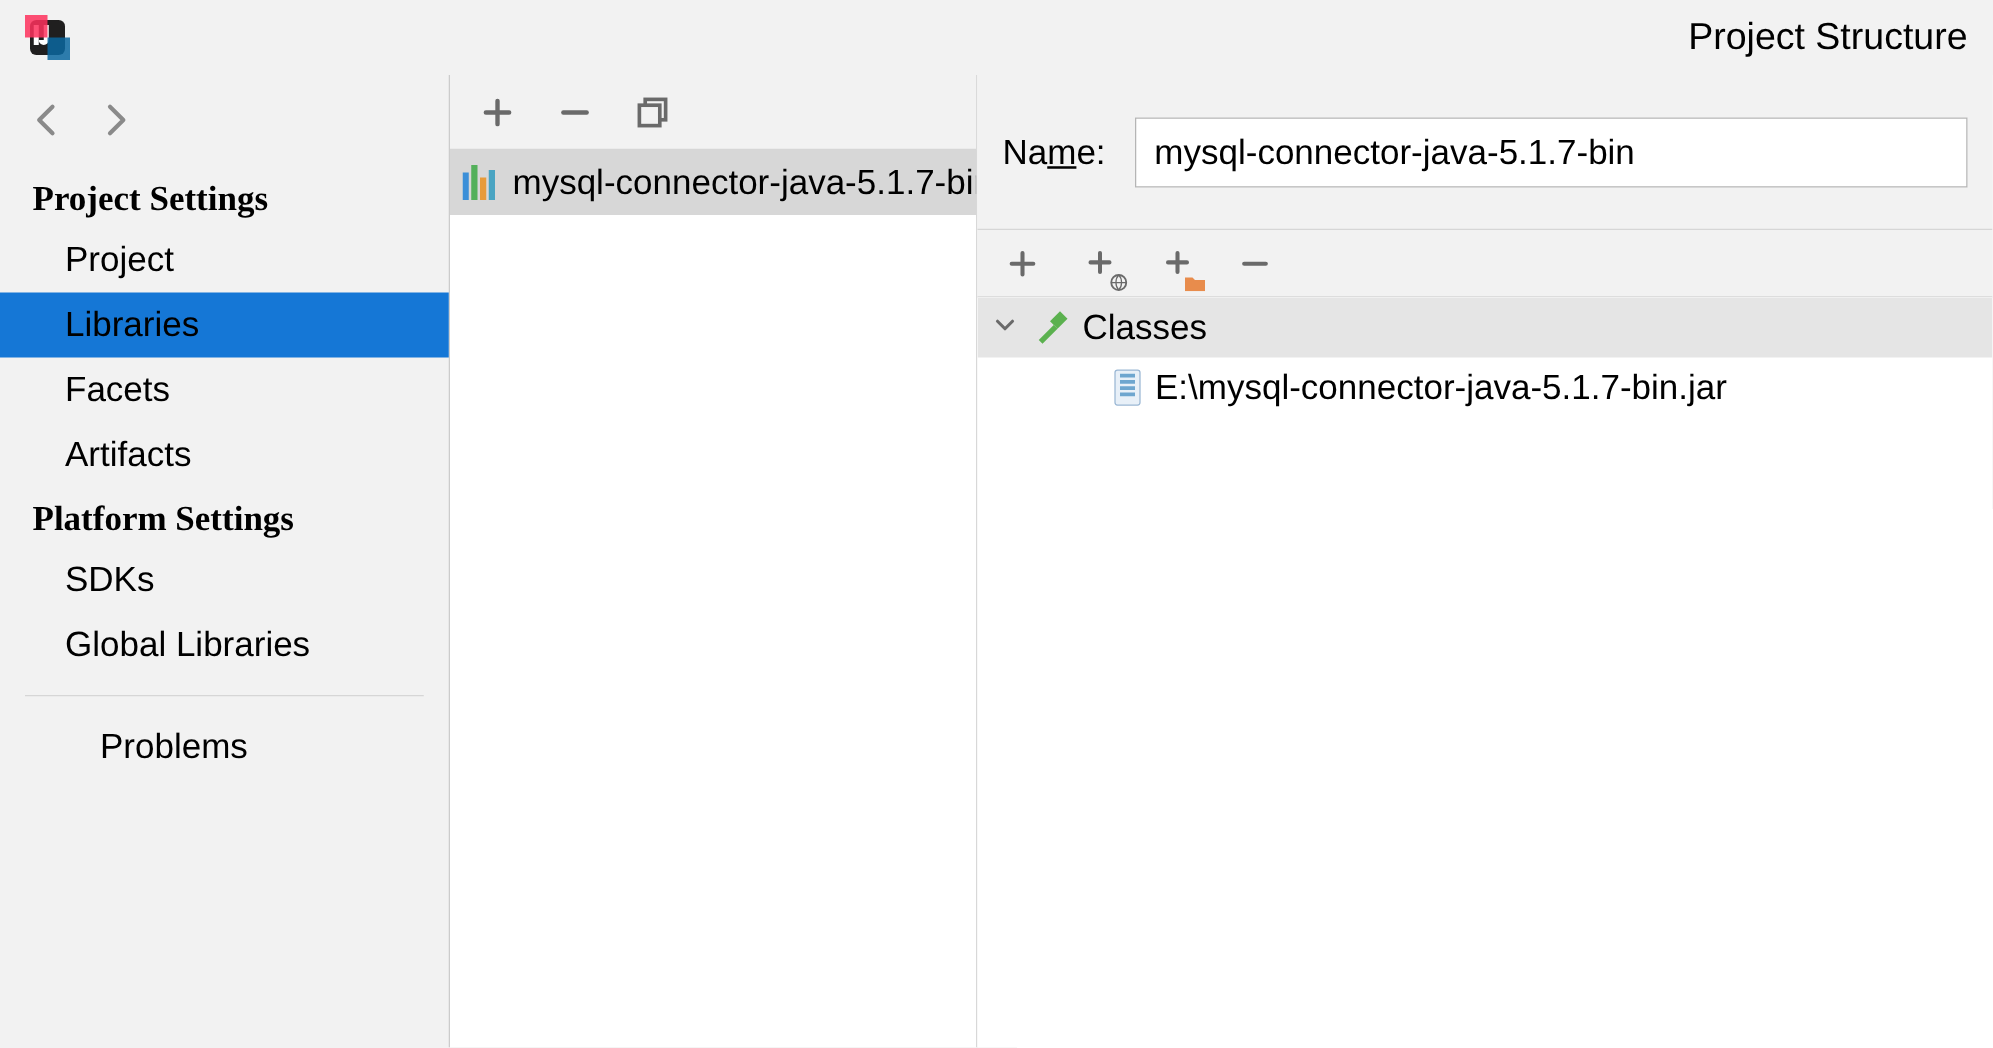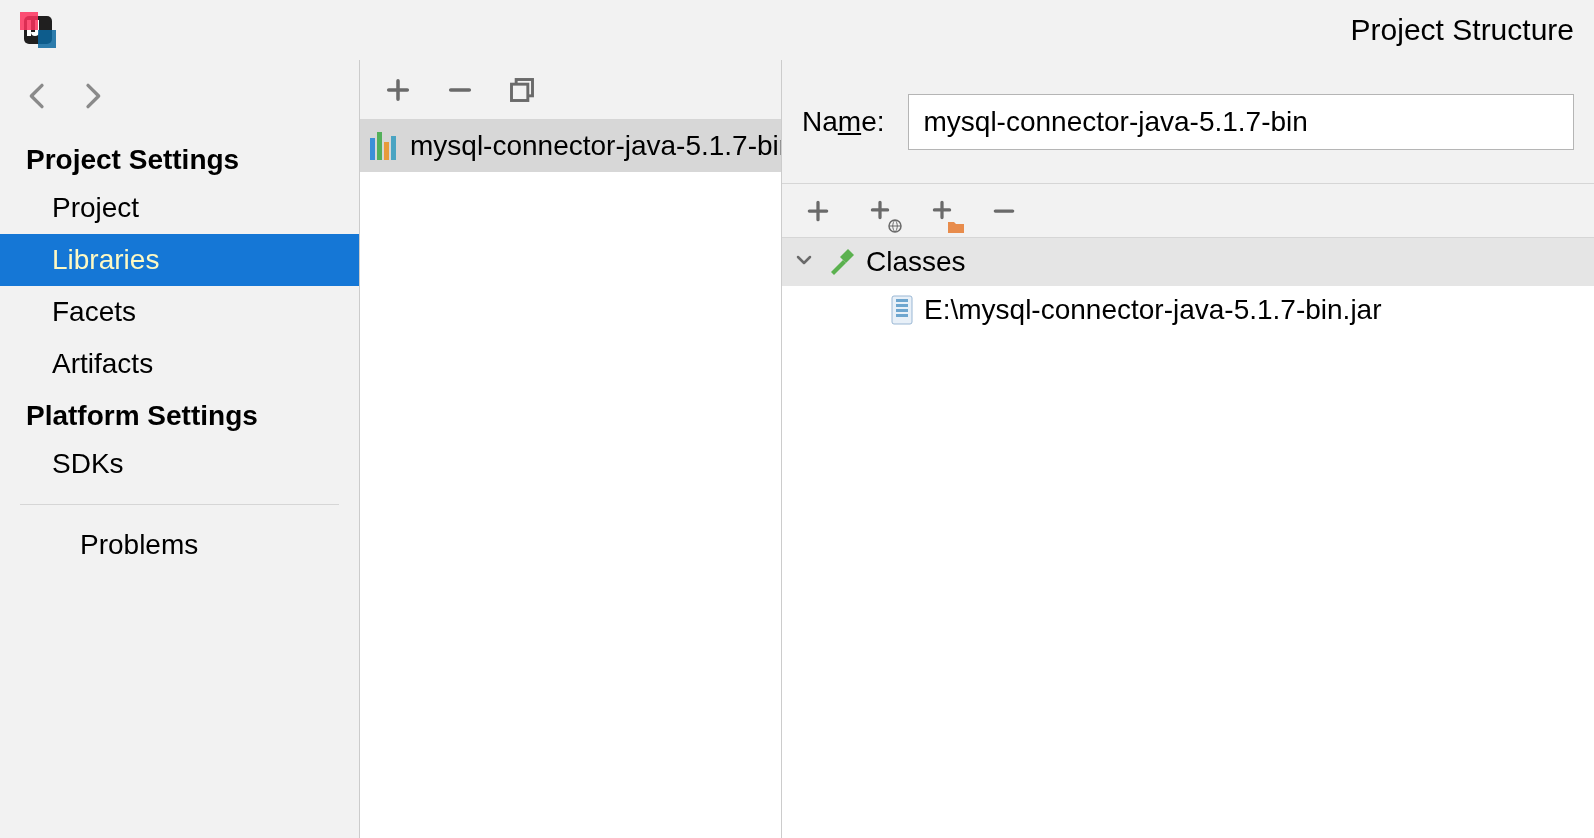--- a/index.html
+++ b/index.html
@@ -40,29 +40,30 @@
     .nav-arrow-btn {
       width: 36px; height: 36px;
       display: flex; align-items: center; justify-content: center;
       color: #8a8a8a;
       cursor: pointer;
     }
     .section-title {
       font-weight: 700;
       font-size: 28px;
       padding: 10px 40px 6px 26px;
+      font-family: Liberation Serif, serif;
     }
     .section-item {
       font-size: 28px;
       padding: 10px 26px 10px 52px;
       cursor: pointer;
     }
     .section-item.selected {
       background: #1577d6;
-      color: #fef9c3;
+      color: #000000;
     }
     .sidebar-divider {
       border: none;
       border-top: 1px solid #d6d6d6;
       margin: 14px 20px;
     }
     .middle {
       width: 422px;
       background: #fff;
       border-right: 1px solid #ccc;
@@ -191,20 +192,21 @@
     </div>
 
     <div class="section-title">Project Settings</div>
     <div class="section-item">Project</div>
     <div class="section-item selected">Libraries</div>
     <div class="section-item">Facets</div>
     <div class="section-item">Artifacts</div>
 
     <div class="section-title">Platform Settings</div>
     <div class="section-item">SDKs</div>
+    <div class="section-item">Global Libraries</div>
 
     <hr class="sidebar-divider">
 
     <div class="section-item" style="padding-left:80px">Problems</div>
   </div>
 
   <div class="middle">
     <div class="middle-toolbar">
       <div class="tb-btn">
         <svg width="28" height="28" viewBox="0 0 24 24">

